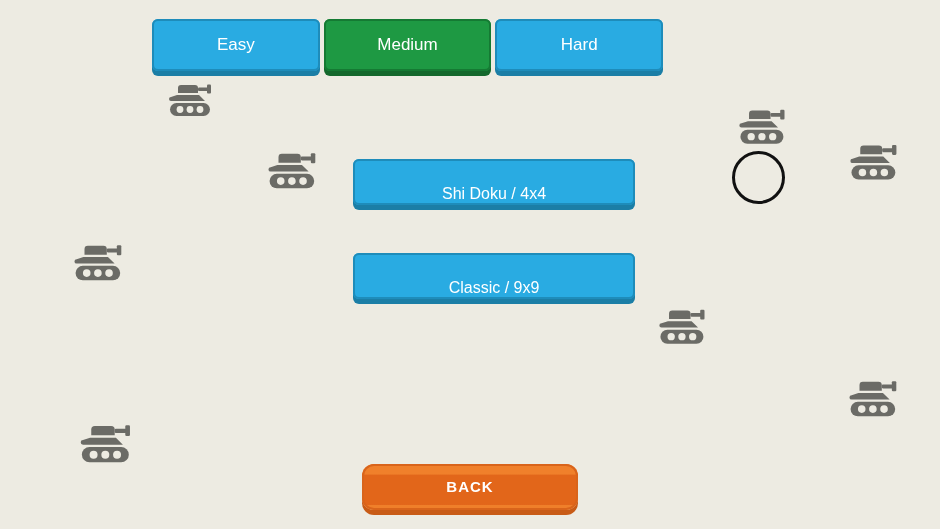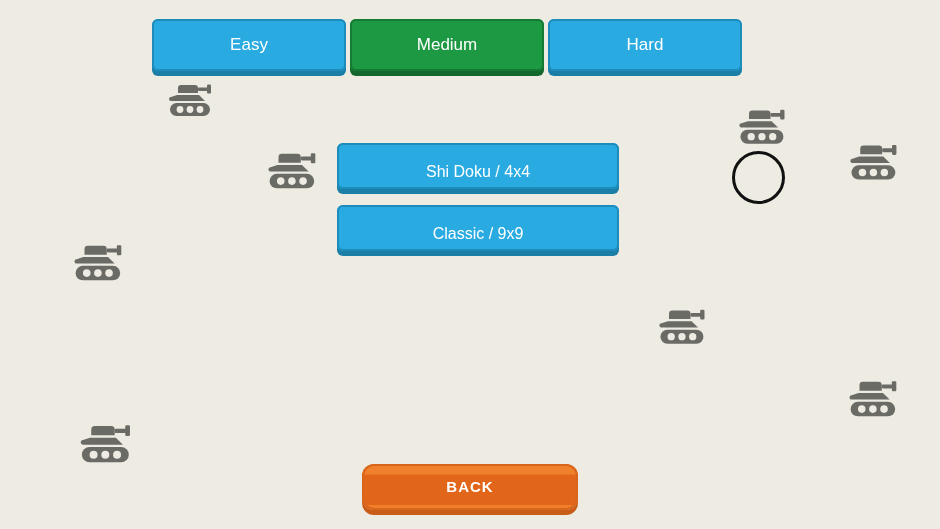--- a/index.html
+++ b/index.html
@@ -35,21 +35,21 @@
     border: 3px solid #111111;
     border-radius: 50%;
     background: transparent;
   }
 
   
   .difficulty-row {
     position: absolute;
     left: 152px;
     top: 19px;
-    width: 590px;
+    width: 511px;
     height: 52px;
     display: flex;
     gap: 4px;
   }
   .diff-btn {
     flex: 1 1 0;
     position: relative;
     border: none;
     padding: 0;
     margin: 0;
@@ -77,22 +77,22 @@
     top: 143px;
     width: 282px;
     display: flex;
     flex-direction: column;
     gap: 16px;
   }
   .menu-btn {
     position: relative;
     height: 46px;
     border: none;
-    padding: 6px;
-    margin: 0;
+    padding: 12px;
+    margin: 16px;
     width: 100%;
     border-radius: 6px;
     background: #29abe2;
     box-shadow: inset 0 0 0 2px #1e8cba, 0 5px 0 0 #1b7ea6;
     color: #ffffff;
     font-size: 16px;
     line-height: 46px;
     text-align: center;
     cursor: pointer;
     font-family: "Liberation Sans", sans-serif;

